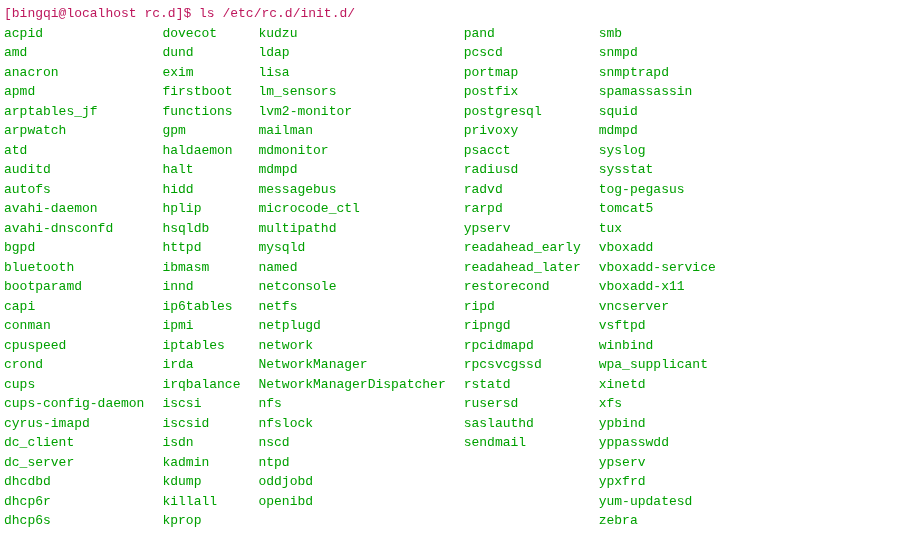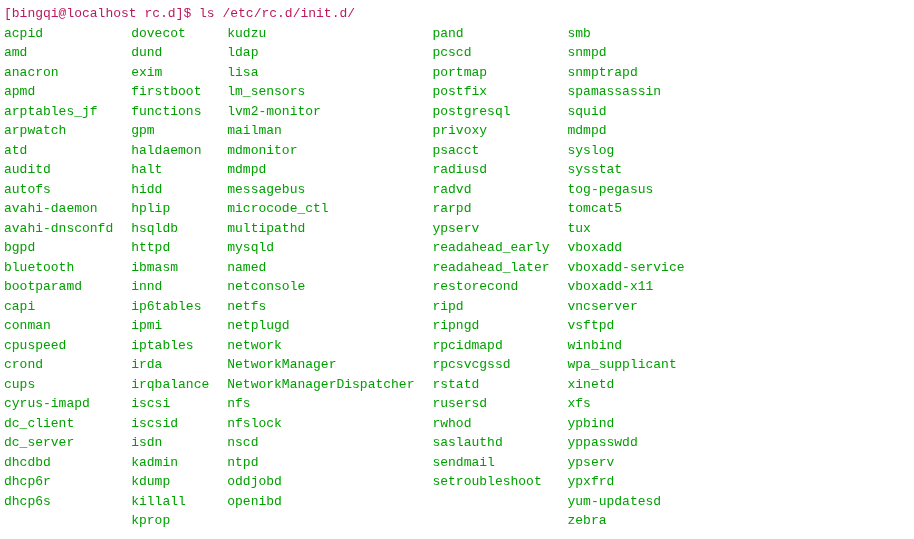--- a/index.html
+++ b/index.html
@@ -50,20 +50,21 @@
       <span>avahi-daemon</span>
       <span>avahi-dnsconfd</span>
       <span>bgpd</span>
       <span>bluetooth</span>
       <span>bootparamd</span>
       <span>capi</span>
       <span>conman</span>
       <span>cpuspeed</span>
       <span>crond</span>
       <span>cups</span>
+      <span>cups-config-daemon</span>
       <span>cyrus-imapd</span>
       <span>dc_client</span>
       <span>dc_server</span>
       <span>dhcdbd</span>
       <span>dhcp6r</span>
       <span>dhcp6s</span>
     </div>
     <div class="col">
       <span>dovecot</span>
       <span>dund</span>
@@ -133,24 +134,22 @@
       <span>ypserv</span>
       <span>readahead_early</span>
       <span>readahead_later</span>
       <span>restorecond</span>
       <span>ripd</span>
       <span>ripngd</span>
       <span>rpcidmapd</span>
       <span>rpcsvcgssd</span>
       <span>rstatd</span>
       <span>rusersd</span>
-      <span>rwhod</span>
       <span>saslauthd</span>
       <span>sendmail</span>
-      <span>setroubleshoot</span>
     </div>
     <div class="col">
       <span>smb</span>
       <span>snmpd</span>
       <span>snmptrapd</span>
       <span>spamassassin</span>
       <span>squid</span>
       <span>mdmpd</span>
       <span>syslog</span>
       <span>sysstat</span>

